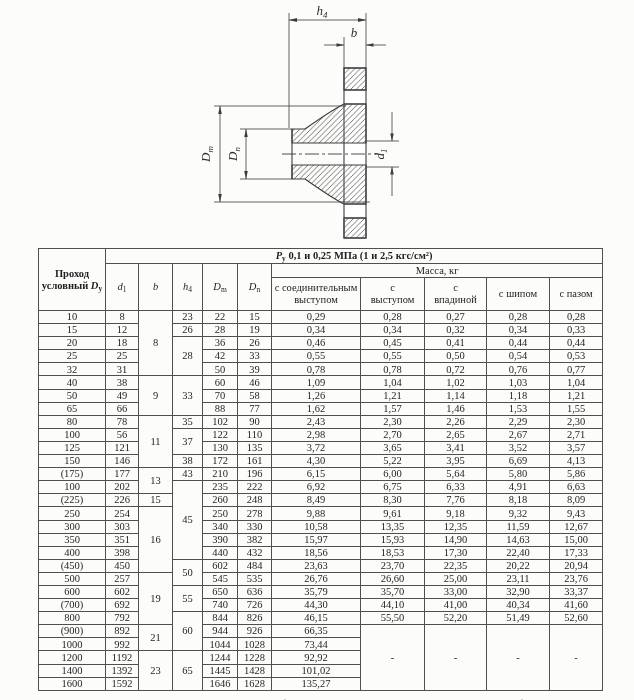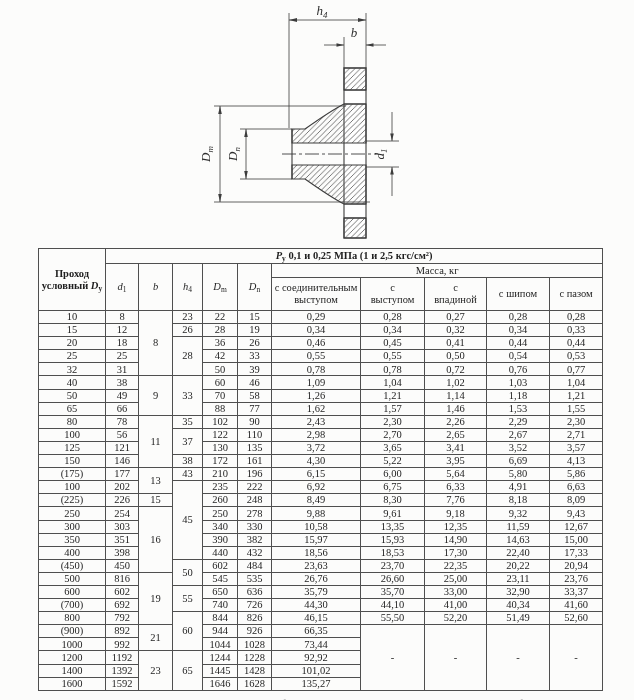--- a/index.html
+++ b/index.html
@@ -402,21 +402,21 @@
         <td>602</td>
         <td>484</td>
         <td>23,63</td>
         <td>23,70</td>
         <td>22,35</td>
         <td>20,22</td>
         <td>20,94</td>
       </tr>
       <tr>
         <td>500</td>
-        <td>816</td>
+        <td>257</td>
         <td rowspan="4">19</td>
         <td>545</td>
         <td>535</td>
         <td>26,76</td>
         <td>26,60</td>
         <td>25,00</td>
         <td>23,11</td>
         <td>23,76</td>
       </tr>
       <tr>

